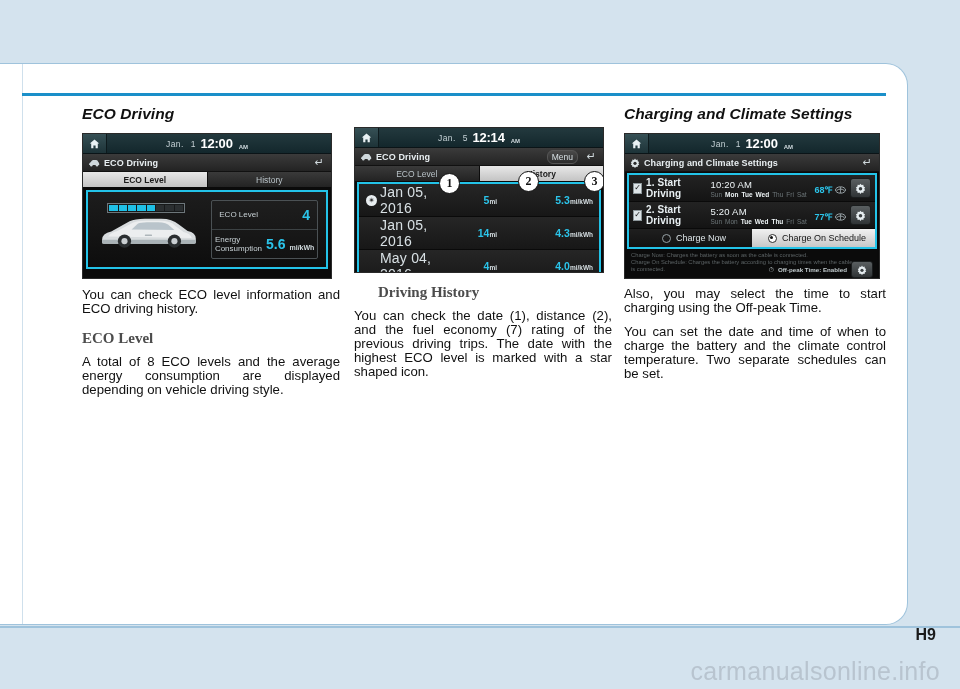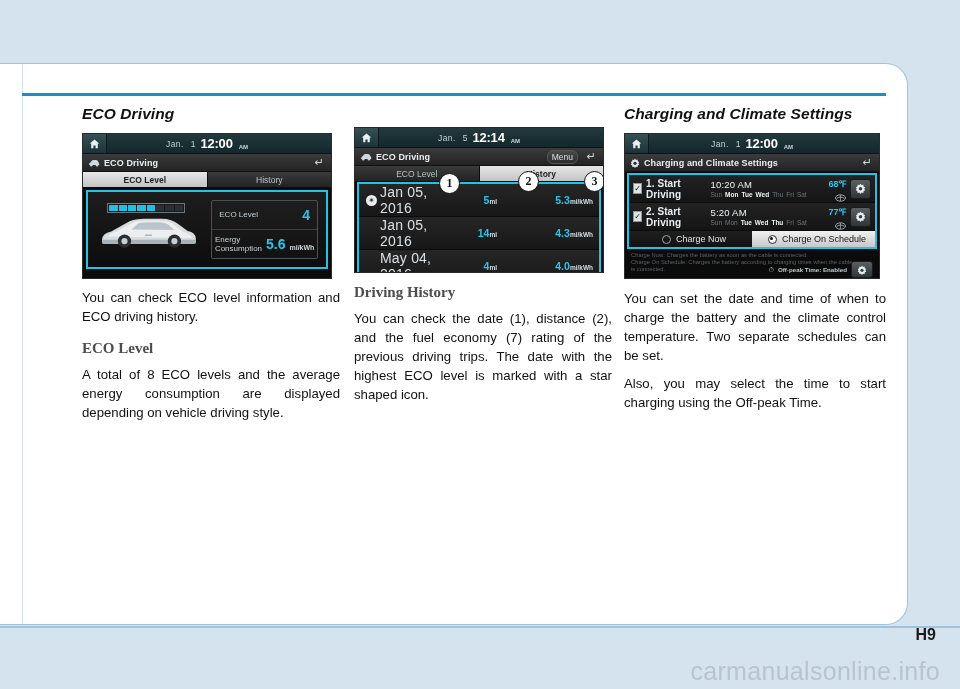--- a/index.html
+++ b/index.html
@@ -54,21 +54,21 @@
     font-size:15.5px;font-weight:bold;font-style:italic;
     color:#111;letter-spacing:.1px;
   }
   h3.sub-title{
     margin:14px 0 4px 0;
     font-family:"Liberation Serif",serif;
     font-size:15px;font-weight:bold;color:#4c4c4c;
   }
   p.body{
     margin:8px 0 9px 0;
-    font-size:13.2px;line-height:19px;color:#111;
+    font-size:13.2px;line-height:14px;color:#111;
     text-align:justify;
   }
   p.body.last{margin-bottom:0;}
 
   
   .hu{
     position:relative;
     background:#000;
     border:1px solid #2a2a2a;
     box-sizing:border-box;
@@ -226,22 +226,22 @@
     line-height:8px;text-align:center;
     display:flex;align-items:center;justify-content:center;
   }
   .chg-name{font-size:10px;color:#e8eff2;font-weight:bold;width:78px;letter-spacing:.1px;}
   .chg-mid{flex:1;display:flex;flex-direction:column;gap:1px;}
   .chg-time{font-size:9.5px;color:#eef4f6;letter-spacing:.2px;}
   .chg-days{display:flex;gap:3px;}
   .chg-days span{font-size:6.5px;color:#6d7679;}
   .chg-days span.on{color:#eef4f6;font-weight:bold;}
   .chg-temp{
-    width:46px;display:flex;align-items:flex-end;justify-content:flex-end;
-    gap:3px;padding-top:2px;flex-direction:column;
+    width:46px;display:flex;align-items:center;justify-content:flex-end;
+    gap:3px;padding-top:2px;
   }
   .temp-val{font-size:9px;font-weight:bold;color:#2bc4ea;}
   .gear-btn{
     width:24px;height:18px;border-radius:3px;
     background:linear-gradient(#5a5f61,#303436);
     border:1px solid #1a1d1e;
     display:flex;align-items:center;justify-content:center;
   }
   .chg-modes{height:18px;display:flex;}
   .mode{
@@ -443,21 +443,21 @@
         </div>
 
       </div>
     </div>
 
     <div class="callout" style="left:84px;top:45px;">1</div>
     <div class="callout" style="left:163px;top:43px;">2</div>
     <div class="callout" style="left:229px;top:43px;">3</div>
   </div>
 
-  <h3 class="sub-title" style="margin-top:11px;">Driving History</h3>
+  <h3 class="sub-title" style="margin-top:11px;margin-left:24px;">Driving History</h3>
   <p class="body last">You can check the date (1), distance (2), and the fuel economy (7) rating of the previous driving trips. The date with the highest ECO level is marked with a star shaped icon.</p>
 </div>
 
 <div class="col" id="col3">
   <h2 class="sec-title">Charging and Climate Settings</h2>
 
   <div class="hu" style="width:256px;height:146px;">
     <div class="hu-topbar">
       <div class="home-btn">
         <svg width="11" height="10" viewBox="0 0 11 10">
@@ -570,15 +570,15 @@
             <svg width="10" height="10" viewBox="0 0 10 10">
                 <path d="M5 0.6 L6 1.9 L7.6 1.6 L7.8 3.2 L9.2 4 L8.4 5.3 L9.2 6.6 L7.8 7.4 L7.6 9 L6 8.7 L5 10 L4 8.7 L2.4 9 L2.2 7.4 L0.8 6.6 L1.6 5.3 L0.8 4 L2.2 3.2 L2.4 1.6 L4 1.9 Z" fill="#e6edf0"></path>
                 <circle cx="5" cy="5.3" r="1.6" fill="#3a3f41"></circle>
               </svg>
           </span>
         </div>
       </div>
     </div>
   </div>
 
+  <p class="body last">Also, you may select the time to start charging using the Off-peak Time.</p>
   <p class="body" style="margin-top:10px;">You can set the date and time of when to charge the battery and the climate control temperature. Two separate schedules can be set.</p>
-  <p class="body last">Also, you may select the time to start charging using the Off-peak Time.</p>
 </div>
 
 </body></html>

